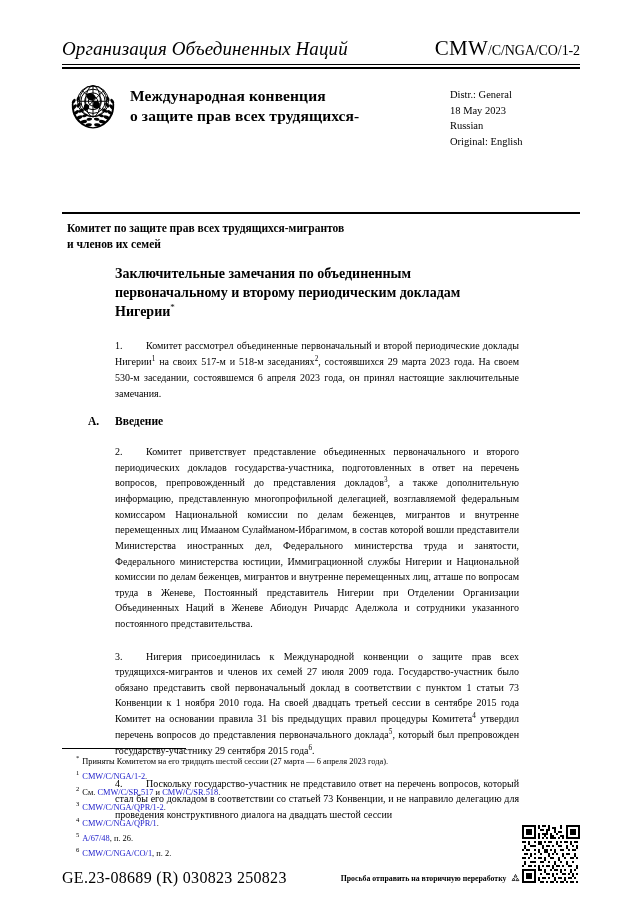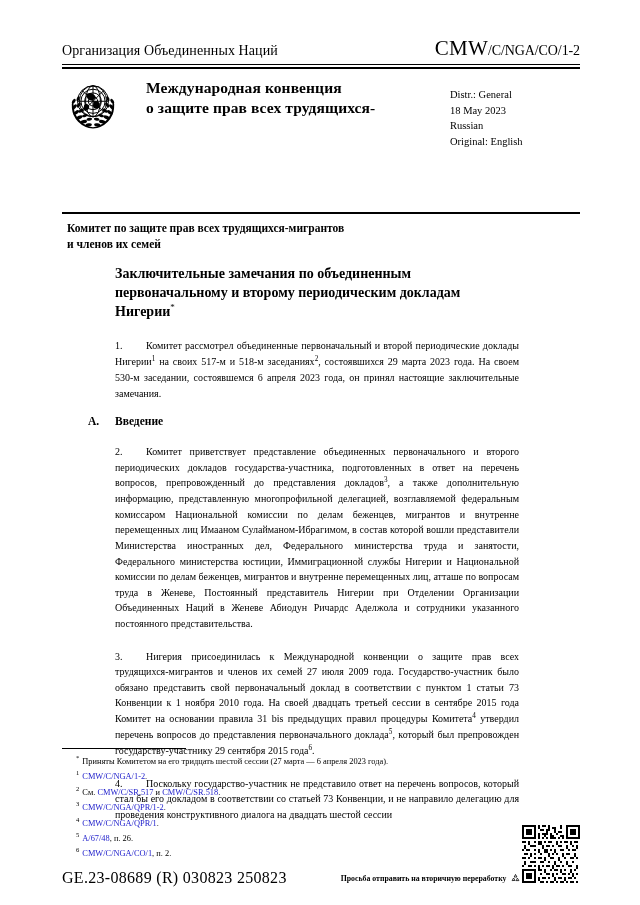--- a/index.html
+++ b/index.html
@@ -27,23 +27,24 @@
     top: 36px;
     width: 518px;
   }
   .header-row {
     display: flex;
     align-items: baseline;
     justify-content: space-between;
     padding-bottom: 2px;
   }
   .org-name {
-    font-size: 14px;
+    font-size: 19px;
     letter-spacing: 0.1px;
     white-space: nowrap;
+    font-style: italic;
   }
   .symbol-wrap {
     display: flex;
     align-items: baseline;
     white-space: nowrap;
   }
   .symbol-main {
     font-size: 21px;
     letter-spacing: 0.2px;
   }
@@ -72,23 +73,23 @@
     display: flex;
     align-items: flex-start;
   }
   .emblem {
     width: 62px;
     height: 62px;
     flex: 0 0 62px;
     margin-top: 4px;
   }
   .title-text {
-    margin-left: 22px;
+    margin-left: 6px;
     flex: 1 1 auto;
-    padding-top: 8px;
+    padding-top: 16px;
   }
   .conv-title {
     font-size: 15.5px;
     font-weight: bold;
     line-height: 1.30;
     letter-spacing: 0.1px;
   }
   .distr-block {
     flex: 0 0 130px;
     margin-left: 6px;

